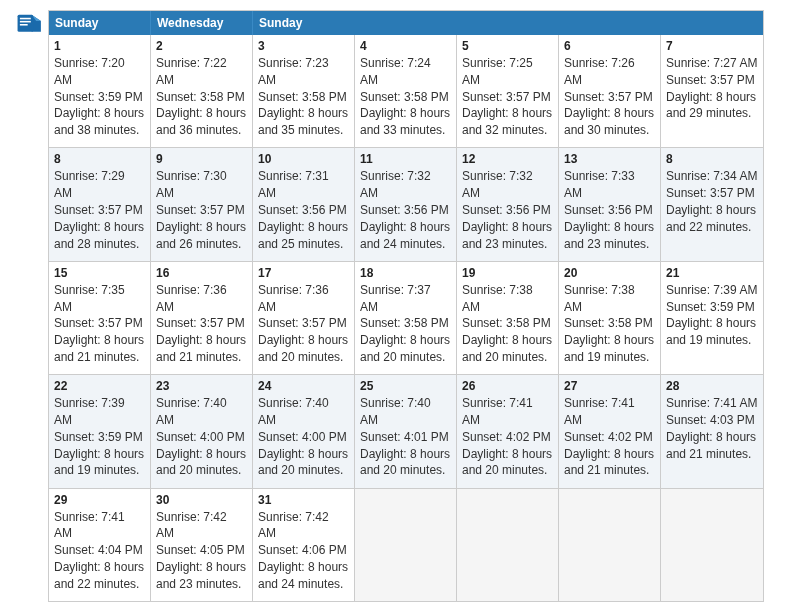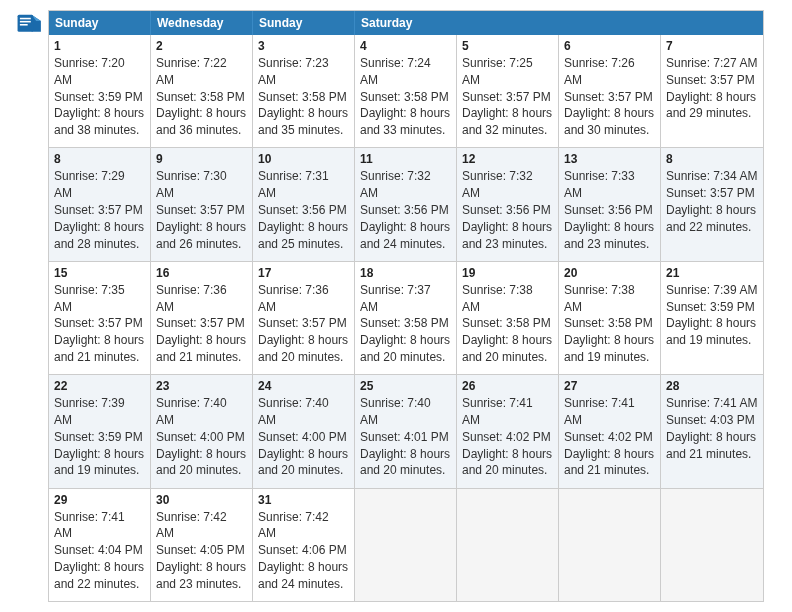--- a/index.html
+++ b/index.html
@@ -133,21 +133,20 @@
       <div class="month-title"></div>
       <div class="subtitle"></div>
     </div>
   </div>
 
   <div class="calendar">
     <div class="cal-header">
     <div class="cal-header-cell">Sunday</div>
         <div class="cal-header-cell">Wednesday</div>
         <div class="cal-header-cell">Sunday</div>
-        <div class="cal-header-cell">Saturday</div>
       </div>
     <div class="cal-body">
     <div class="cal-row">
           <div class="cal-cell">
             <span class="day-num">1</span>
             <div class="cell-text">Sunrise: 7:20 AM<br>Sunset: 3:59 PM<br>Daylight: 8 hours<br>and 38 minutes.</div>
           </div>
           <div class="cal-cell">
             <span class="day-num">2</span>
             <div class="cell-text">Sunrise: 7:22 AM<br>Sunset: 3:58 PM<br>Daylight: 8 hours<br>and 36 minutes.</div>

